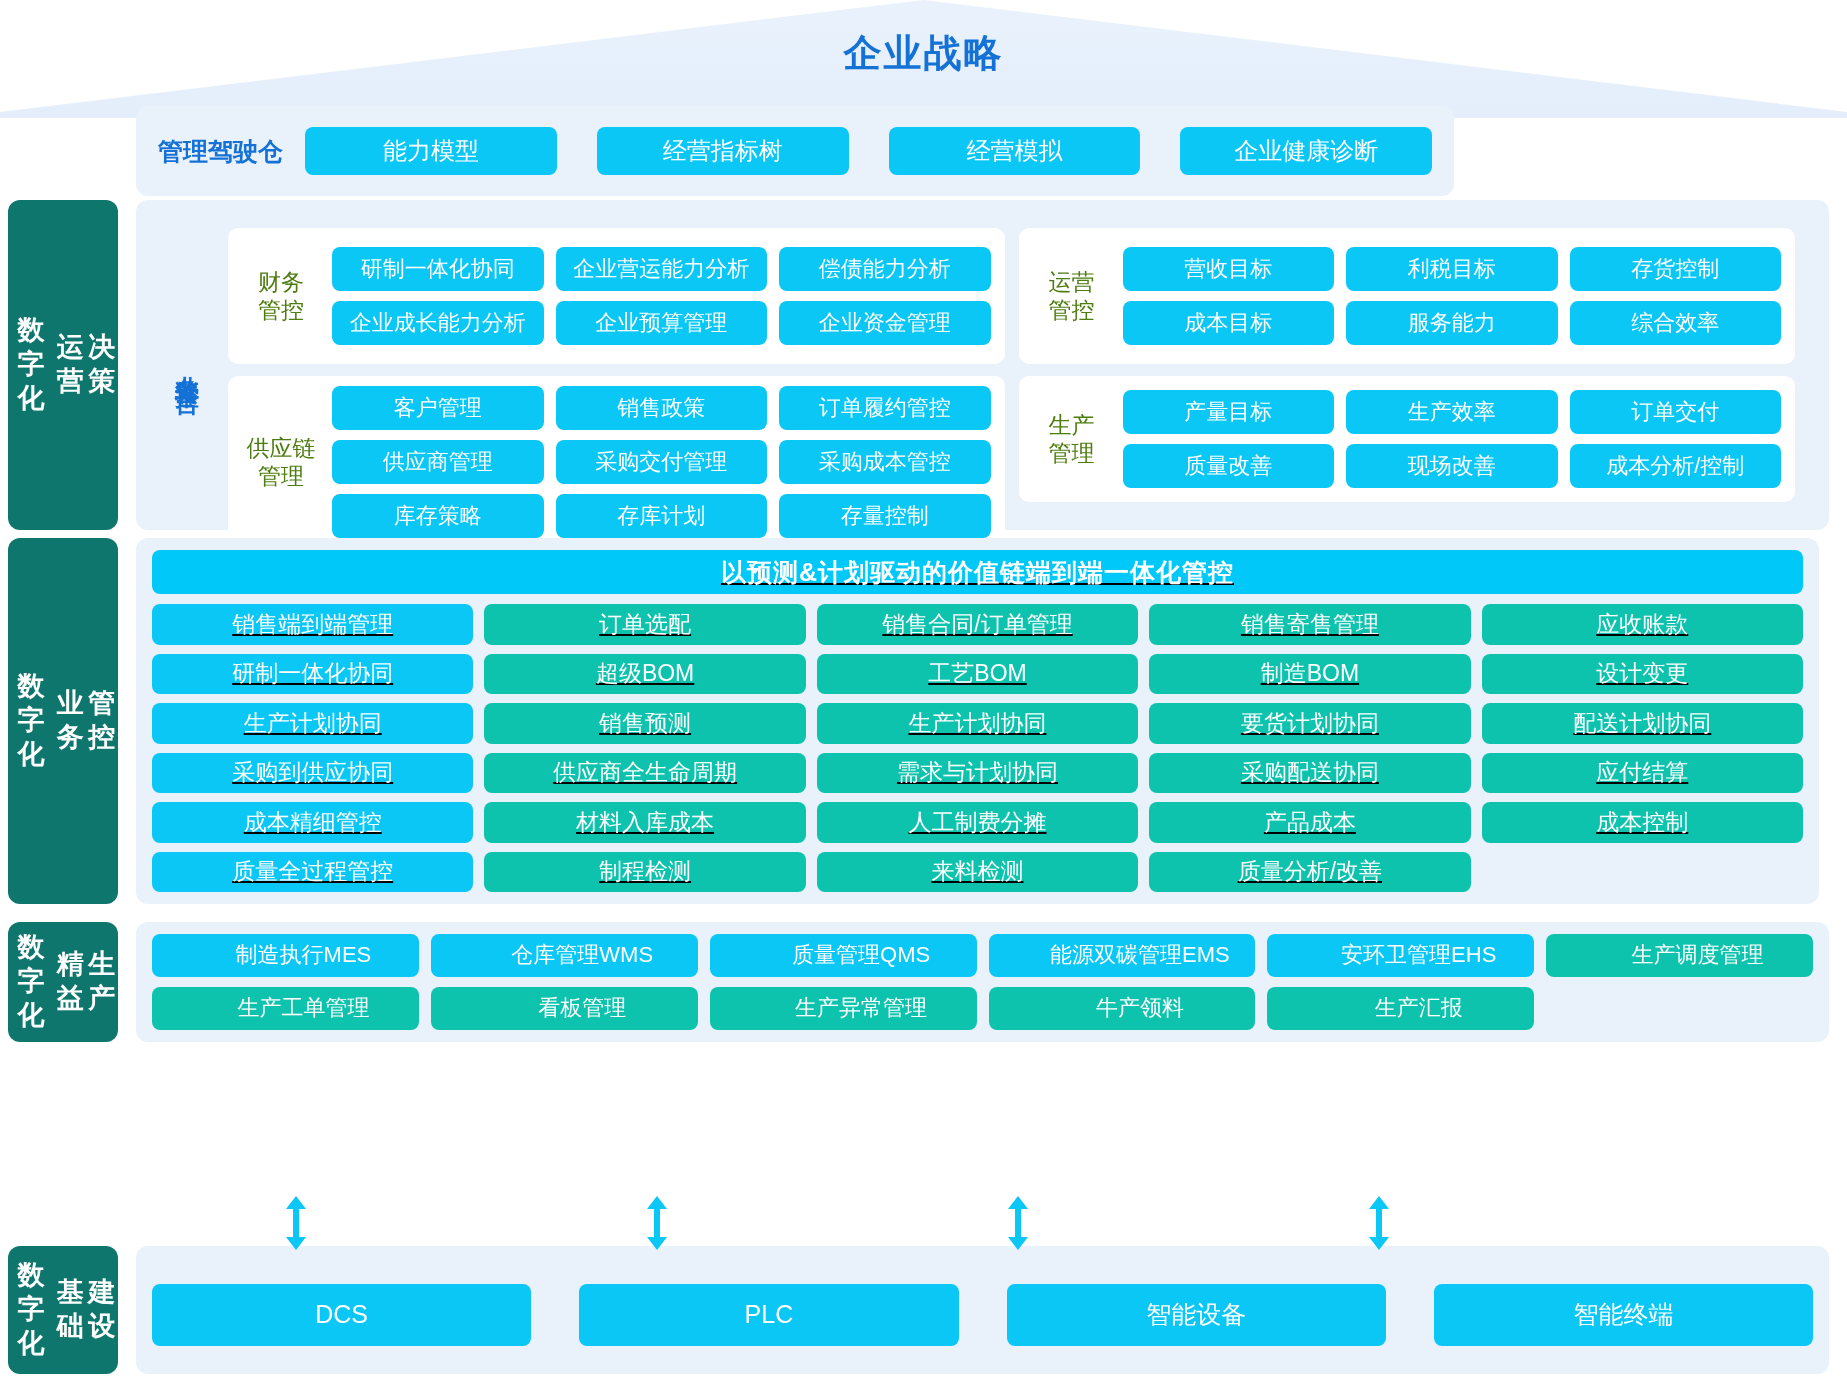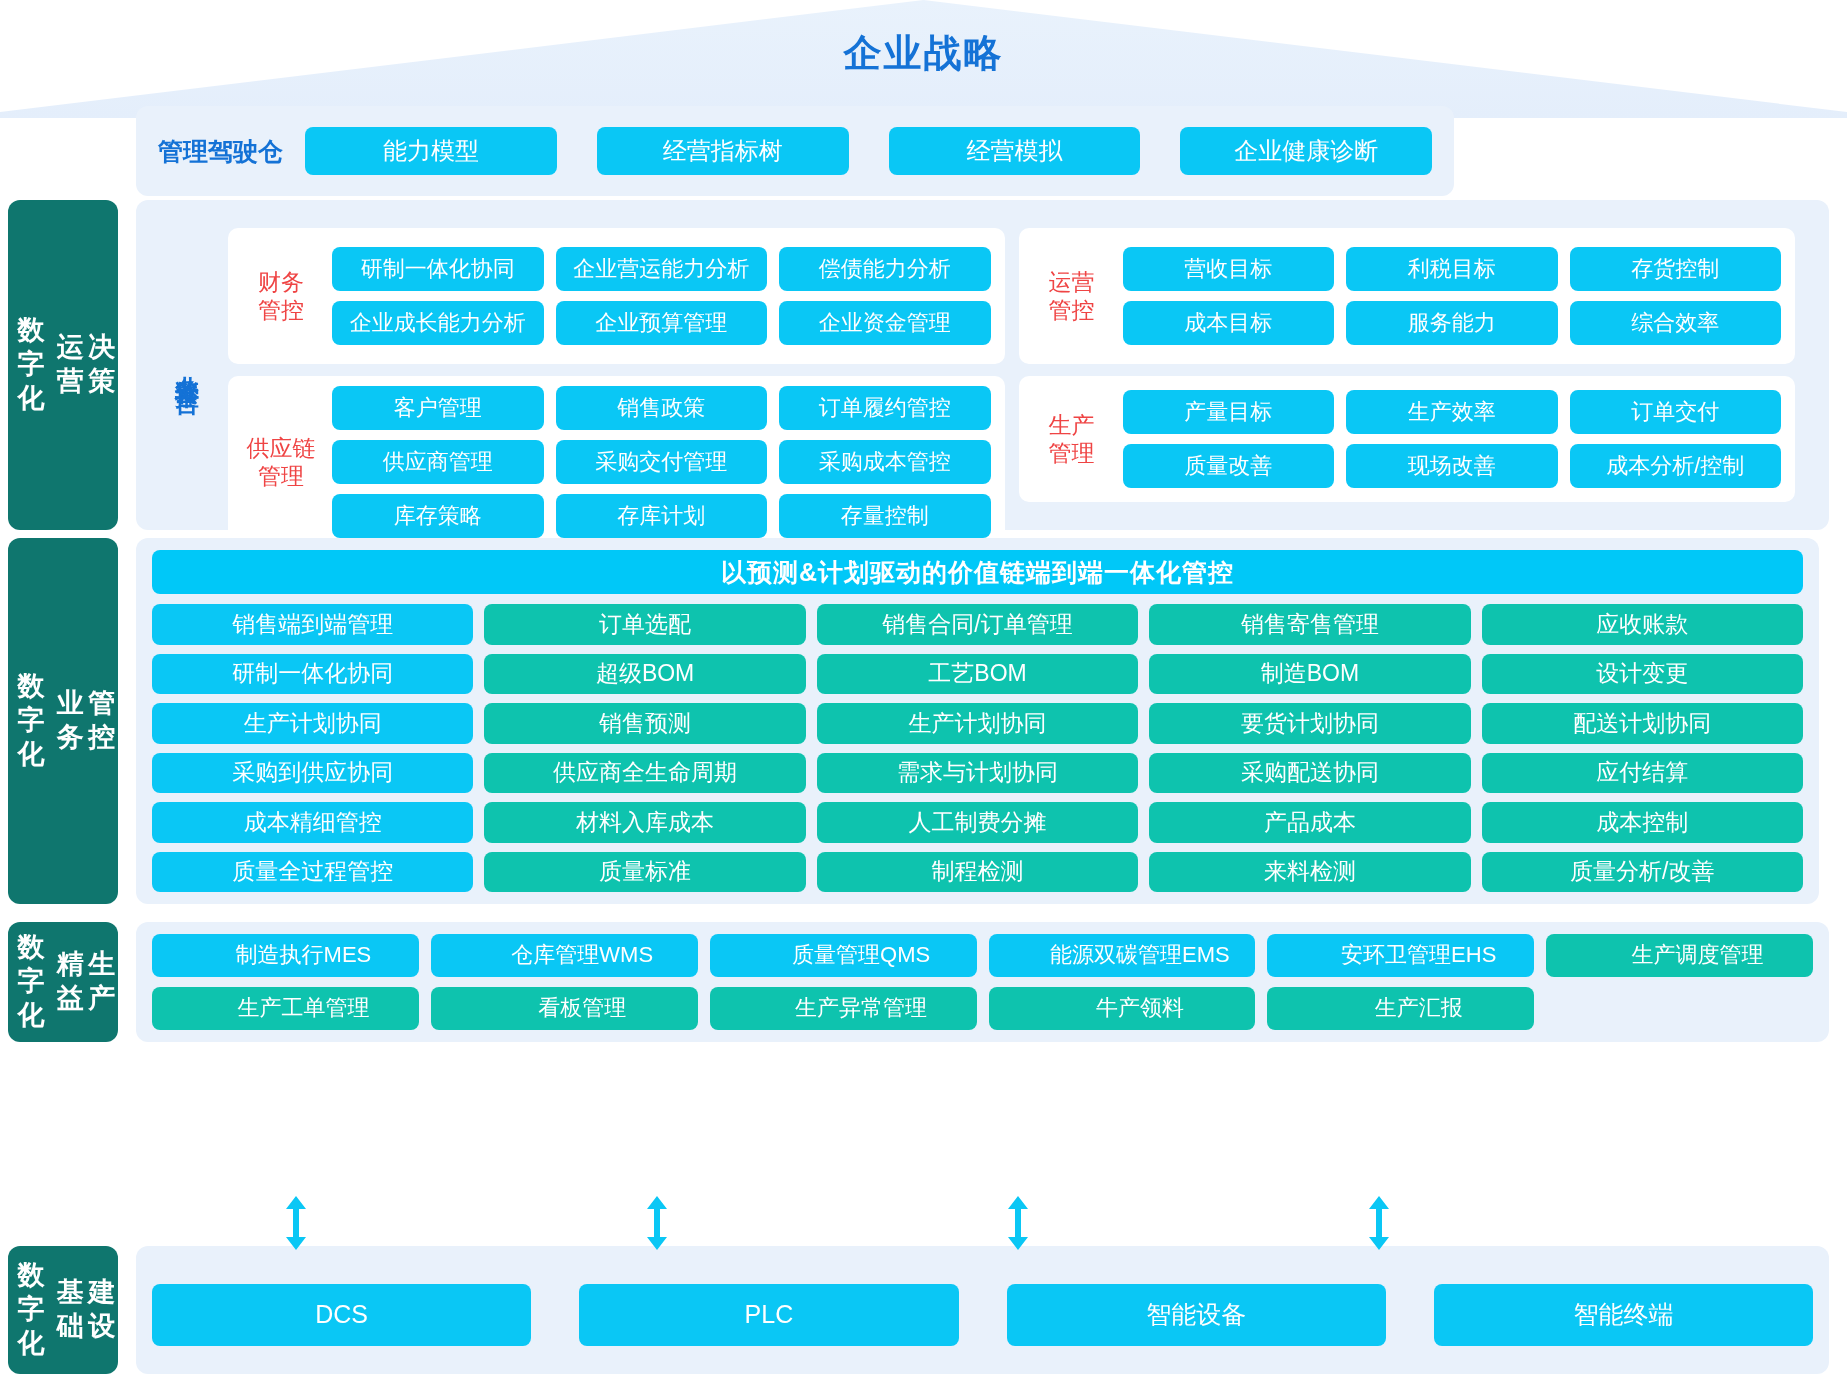--- a/index.html
+++ b/index.html
@@ -49,21 +49,21 @@
     color:#1472d6;font-weight:bold;font-size:24px;letter-spacing:3px;
     display:flex;align-items:center;justify-content:center;width:54px;flex:0 0 54px;
   }
   .bp-col{display:flex;flex-direction:column;gap:12px;flex:1;}
   .bp-card{background:#fff;border-radius:10px;display:flex;align-items:center;padding:10px 14px;gap:12px;flex:1;}
   .bp-card.fin{flex:0 0 116px;}
   .bp-card.sc{flex:1;}
   .bp-card.ops{flex:0 0 116px;}
   .bp-card.prod{flex:1;}
   .bp-name{
-    color:#ef4444;font-size:23px;font-weight:normal;text-align:center;line-height:1.22;
+    color:#4d7c0f;font-size:23px;font-weight:normal;text-align:center;line-height:1.22;
     flex:0 0 78px;white-space:nowrap;
   }
   .bp-grid{display:grid;grid-template-columns:repeat(3,1fr);gap:10px 12px;flex:1;}
   .bp-grid .chip{min-height:40px;padding:2px 4px;font-size:22px;}
   .bp-grid.r2{grid-template-rows:repeat(2,1fr);}
   .bp-grid.r3{grid-template-rows:repeat(3,1fr);}
   
   #l3{left:0;top:532px;width:1847px;height:372px;gap:18px;}
   #l3 .panel{padding:12px 16px;gap:10px;}
   #banner{
@@ -179,21 +179,21 @@
 </div>
 
 <div class="layer" id="l3">
   <div class="sidebar" id="sb-2" style="width:110px;margin-left:8px;">
       <span>数字化</span>
       <br>
       <span>业务</span>
       <br>
       <span>管控</span>
     </div>
-  <div class="panel" style="margin-right:28px;">
+  <div class="panel" style="margin-right:28px;text-decoration:underline;">
     <div id="banner">以预测&amp;计划驱动的价值链端到端一体化管控</div>
     <div id="bc-grid">
         <div class="chip">销售端到端管理</div>
         <div class="chip teal">订单选配</div>
         <div class="chip teal">销售合同/订单管理</div>
         <div class="chip teal">销售寄售管理</div>
         <div class="chip teal">应收账款</div>
         <div class="chip">研制一体化协同</div>
         <div class="chip teal">超级BOM</div>
         <div class="chip teal">工艺BOM</div>
@@ -208,21 +208,20 @@
         <div class="chip teal">供应商全生命周期</div>
         <div class="chip teal">需求与计划协同</div>
         <div class="chip teal">采购配送协同</div>
         <div class="chip teal">应付结算</div>
         <div class="chip">成本精细管控</div>
         <div class="chip teal">材料入库成本</div>
         <div class="chip teal">人工制费分摊</div>
         <div class="chip teal">产品成本</div>
         <div class="chip teal">成本控制</div>
         <div class="chip">质量全过程管控</div>
-        <div class="chip teal">质量标准</div>
         <div class="chip teal">制程检测</div>
         <div class="chip teal">来料检测</div>
         <div class="chip teal">质量分析/改善</div>
       </div>
   </div>
 </div>
 
 <div class="layer" id="l4">
   <div class="sidebar" id="sb-3" style="width:110px;margin-left:8px;">
       <span>数字化</span>

